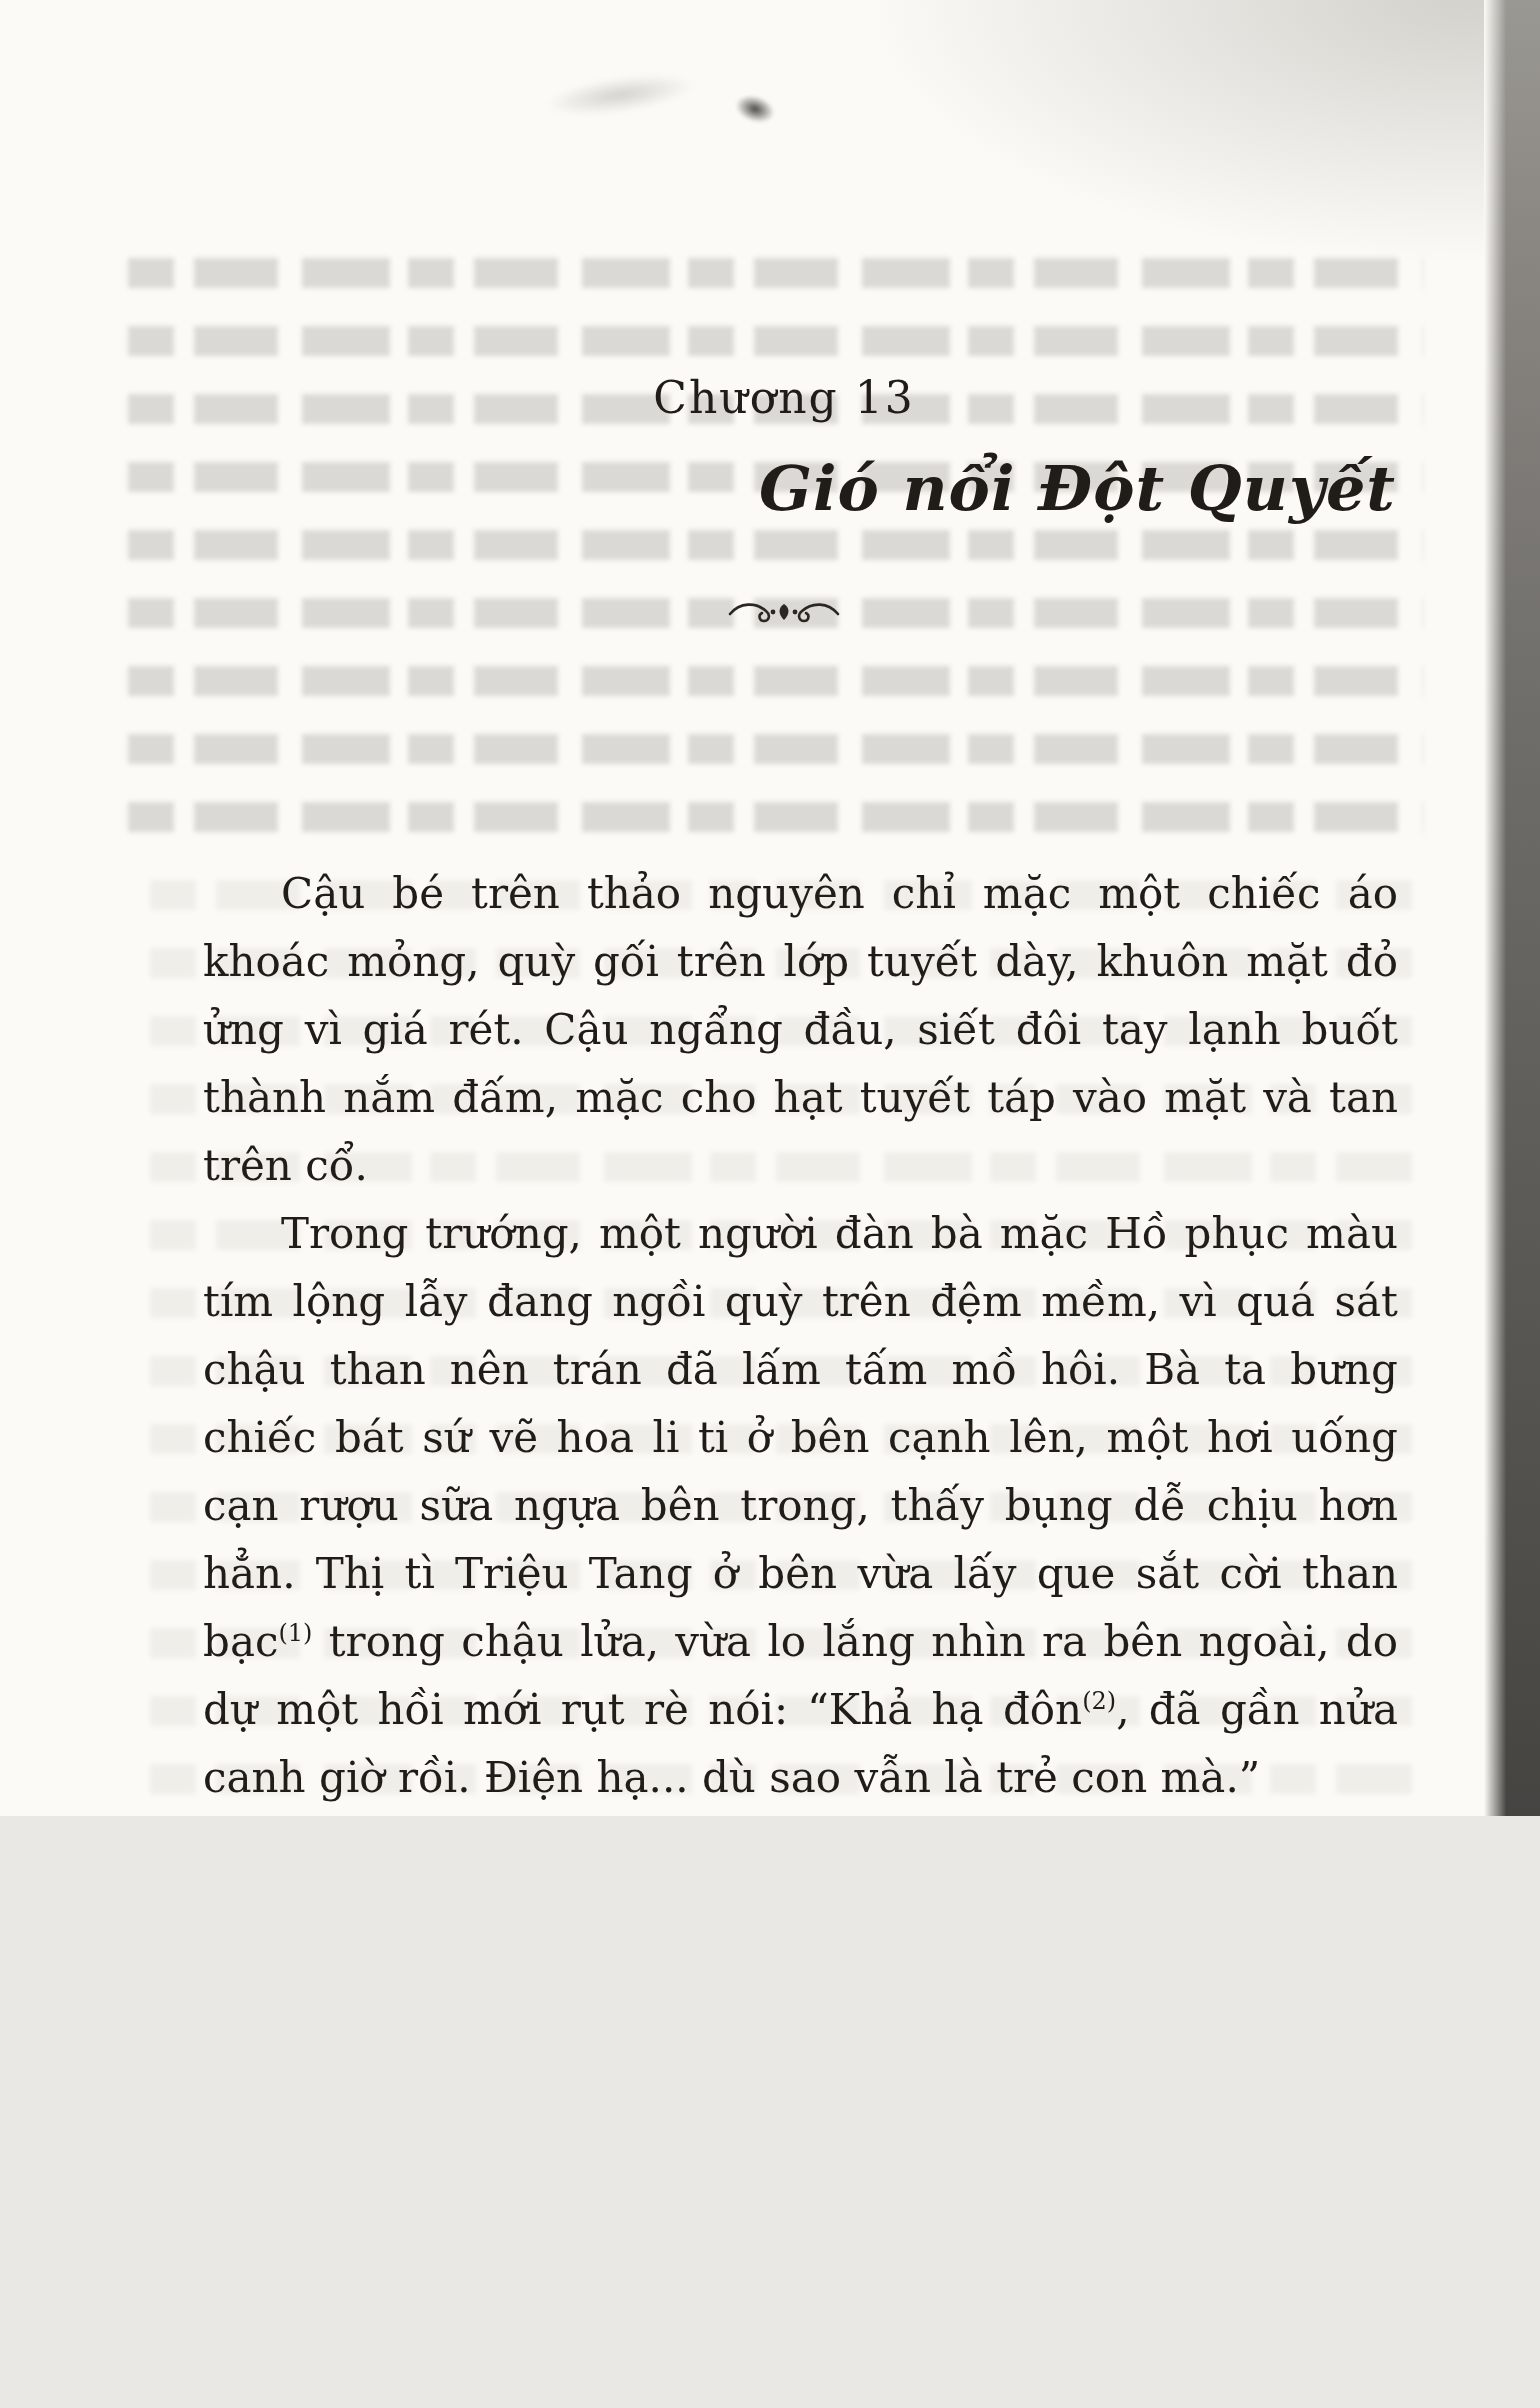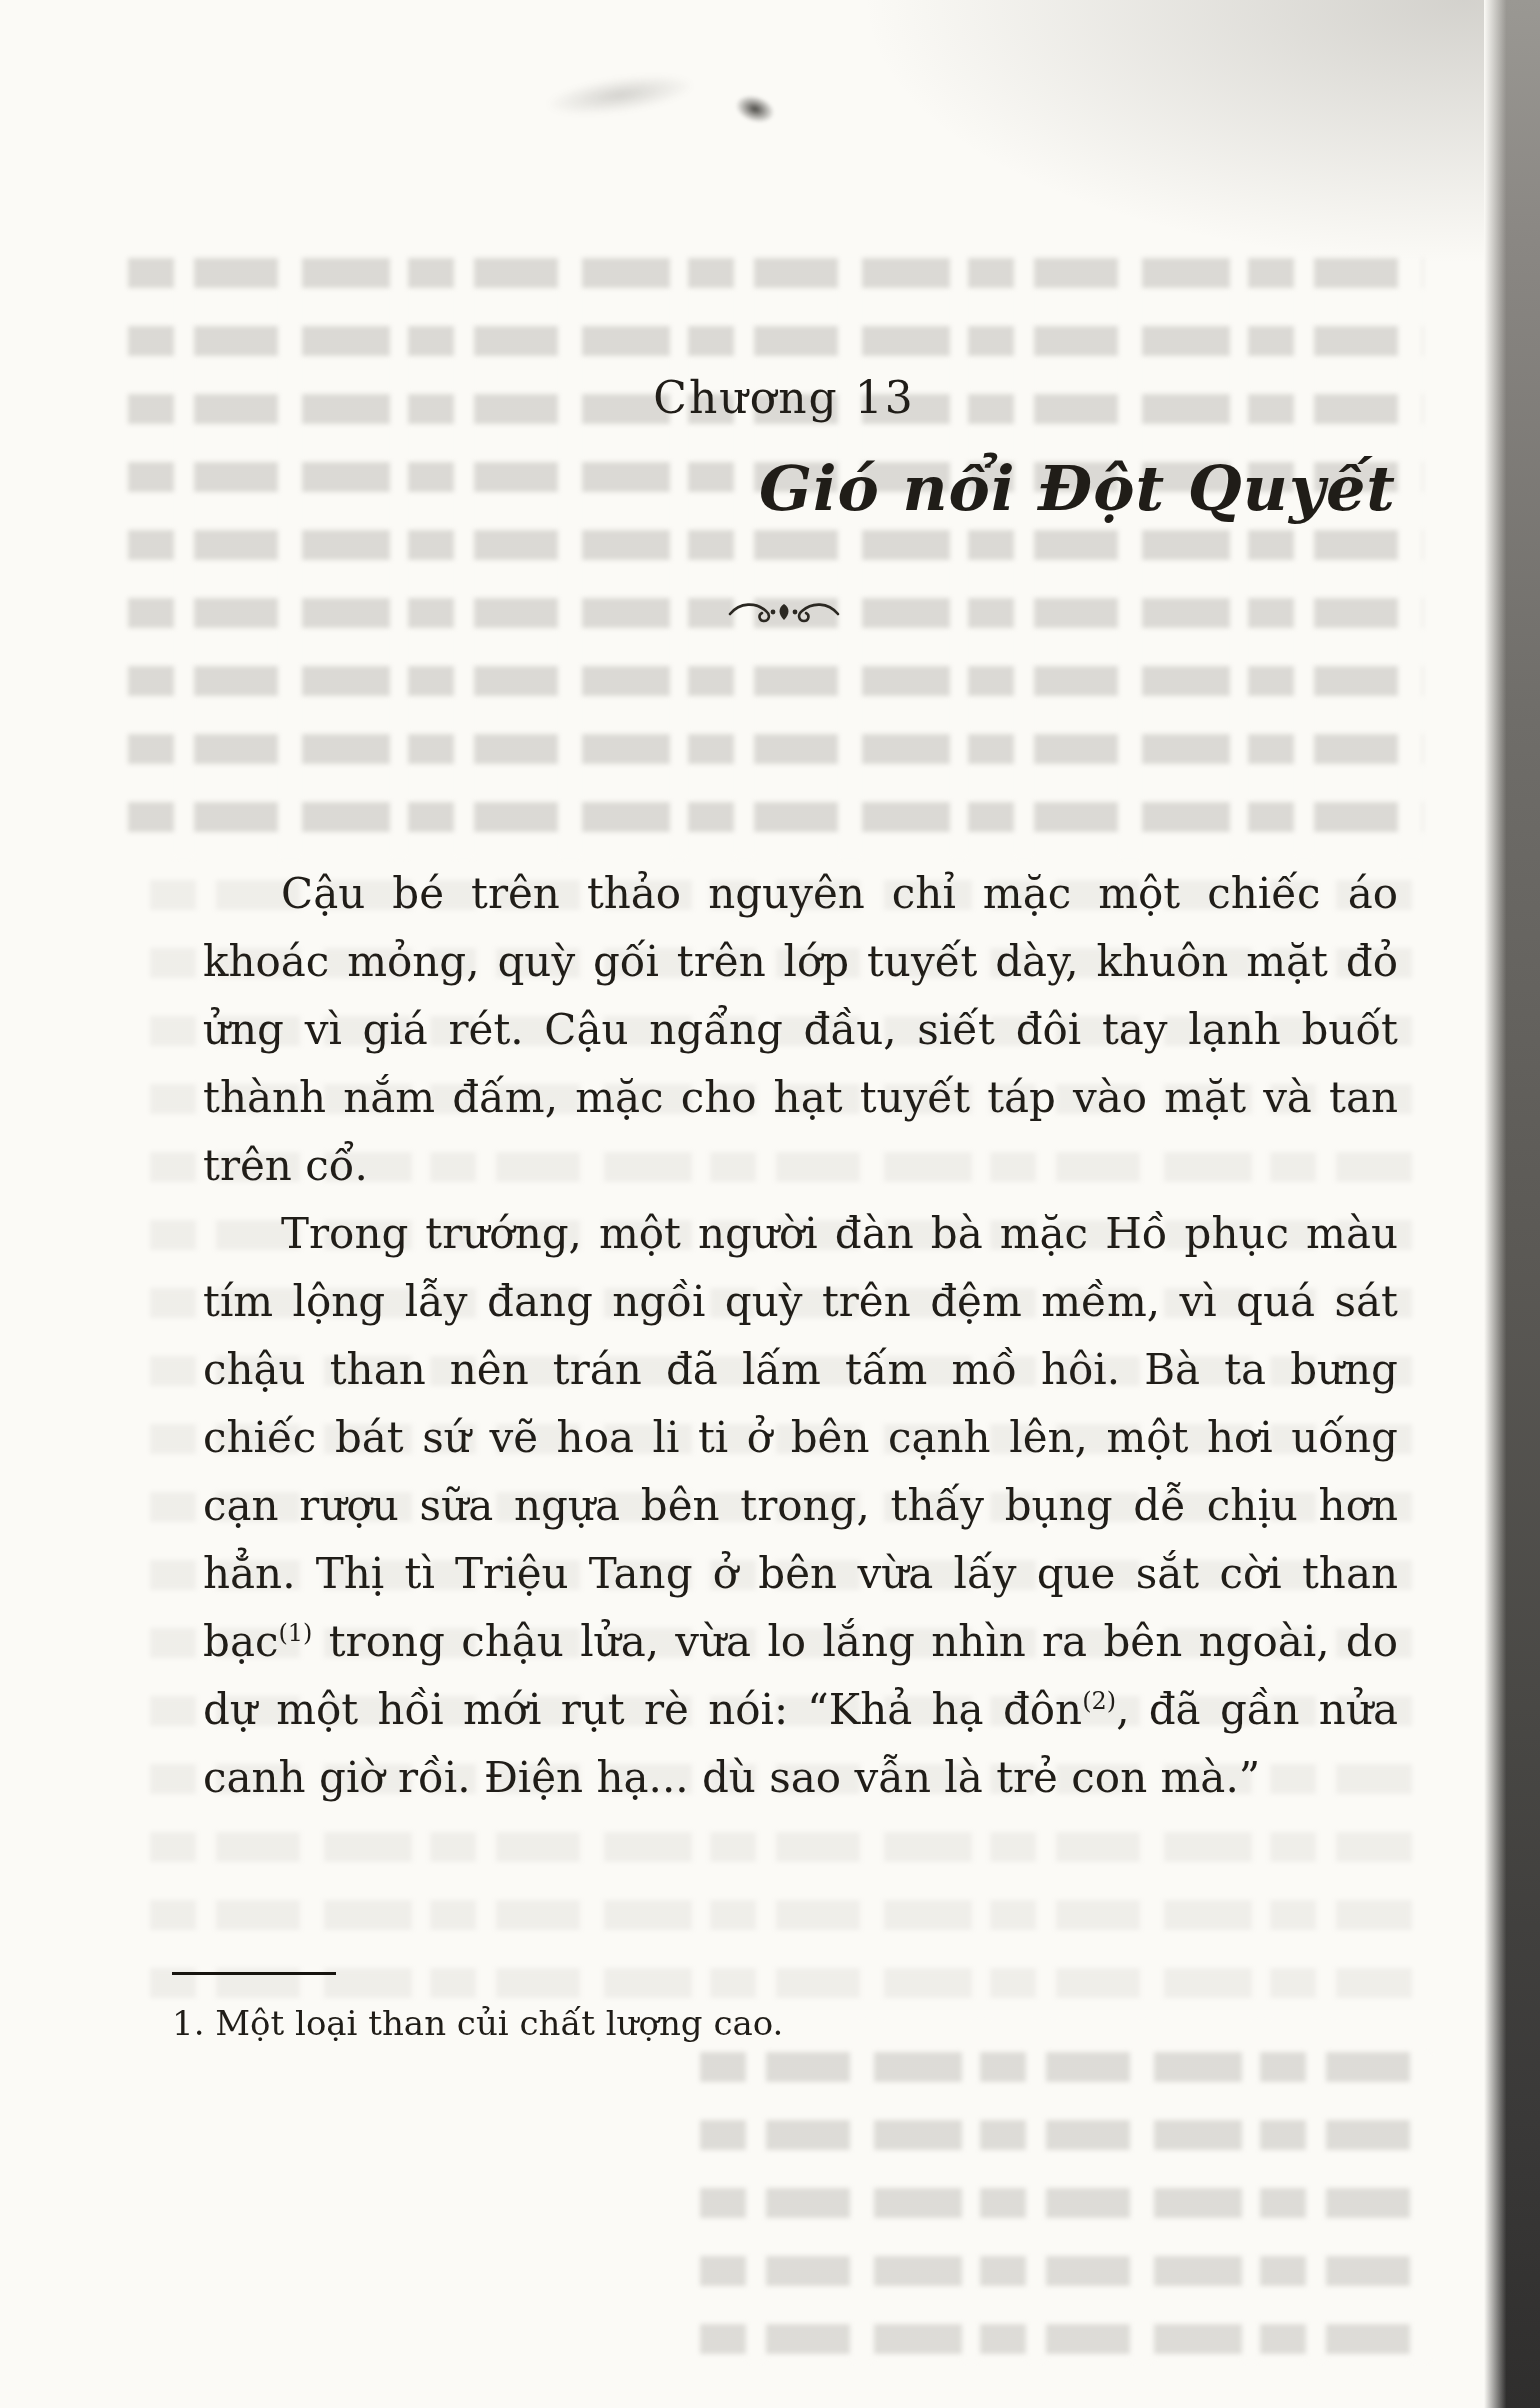--- a/index.html
+++ b/index.html
@@ -3,21 +3,21 @@
 <meta charset="utf-8">
 <style>
   html, body { margin:0; padding:0; }
   body {
     width:1540px; height:2408px;
     background:#e9e8e4;
     font-family:"DejaVu Serif", serif;
   }
   .page {
     position:relative;
-    width:1540px; height:2408px;
+    width:1540px; height:1816px;
     background:#fbfaf6;
     overflow:hidden;
     color:#201d18;
   }
 
   
   .ghost {
     position:absolute; z-index:1; pointer-events:none;
     background-image:
       repeating-linear-gradient(90deg,

